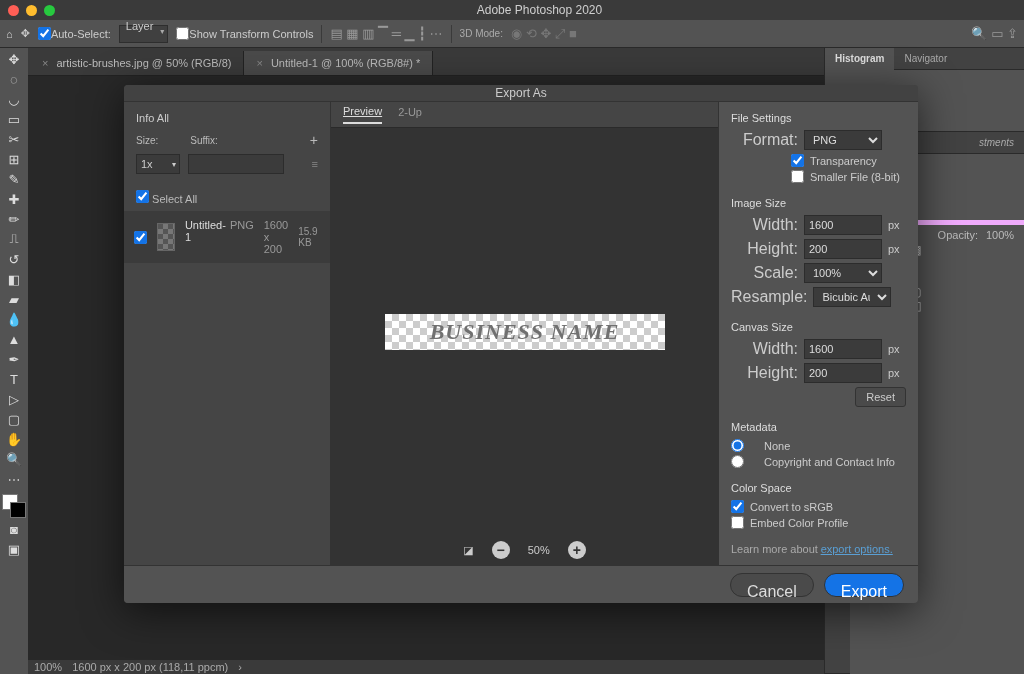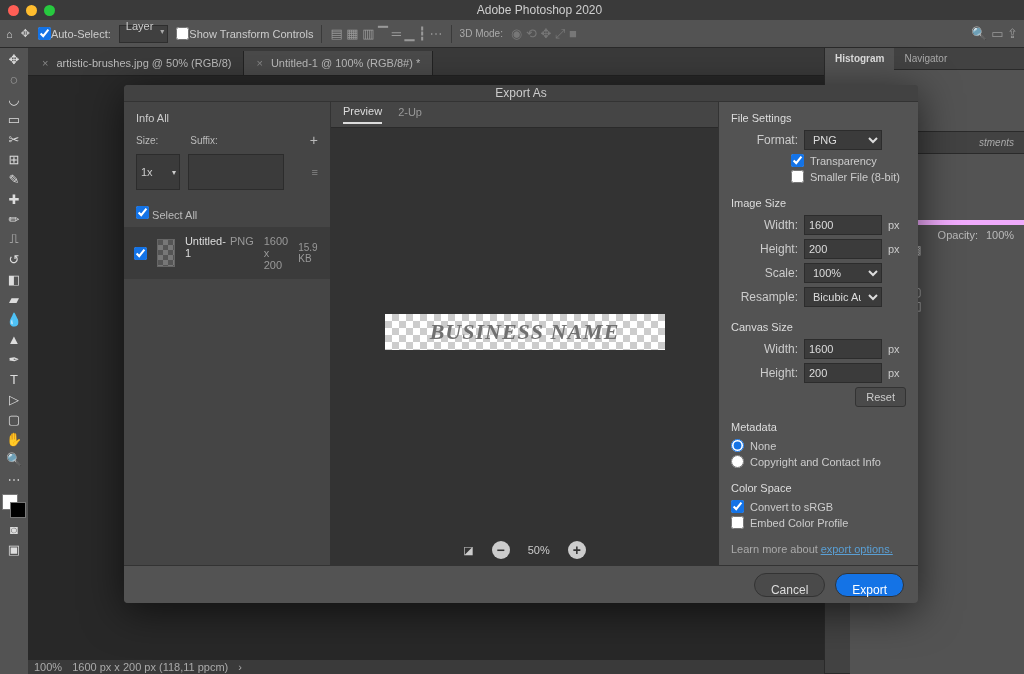--- a/index.html
+++ b/index.html
@@ -45,57 +45,57 @@
 .dialog { position:absolute; left:124px; top:85px; width:794px; height:518px; background:#454545; border-radius:4px; box-shadow:0 8px 40px rgba(0,0,0,.6); display:flex; flex-direction:column; overflow:hidden;}
 .dialog-title { height:20px; background:#424242; display:flex; align-items:center; position:relative; border-bottom:1px solid #333;}
 .dialog-title .dot { width:11px; height:11px; border-radius:50%; margin-left:8px;}
 .dialog-title .txt{ position:absolute; left:0; right:0; text-align:center; color:#ccc; font-size:12px;}
 .dialog-body { flex:1; display:flex; }
 
 .d-left { width:207px; background:#454545; border-right:1px solid #333; padding:10px 12px; color:#bbb;}
 .d-left h4{ font-size:11px; font-weight:normal; color:#ccc; margin-bottom:8px;}
 .d-left .row{ display:flex; align-items:center; gap:8px; margin-bottom:6px;}
 .d-left .lbl{ font-size:10px; color:#bbb;}
-.d-left .sel, .d-left input[type=text]{ background:#3b3b3b; border:1px solid #2c2c2c; color:#ccc; height:36px; padding:0 4px; font-size:11px;}
+.d-left .sel, .d-left input[type=text]{ background:#3b3b3b; border:1px solid #2c2c2c; color:#ccc; height:20px; padding:0 4px; font-size:11px;}
 .d-left .plus{ margin-left:auto; color:#bbb; font-size:14px;}
 .d-left .sect{ margin-top:16px;}
 .asset-list{ margin:6px -12px 0; }
 .asset-item{ background:#3b3b3b; padding:8px 10px; display:flex; align-items:center; gap:10px;}
 .asset-item .chk{ }
 .asset-item .thumb{ width:28px; height:28px; background:repeating-conic-gradient(#777 0 25%, #555 0 50%) 0 0/10px 10px; border:1px solid #666;}
 .asset-item .info{ flex:1; display:flex; flex-direction:row; gap:4px;}
 .asset-item .info .name{ color:#ddd; font-size:11px;}
 .asset-item .info .meta{ color:#999; font-size:10px; display:flex; gap:10px;}
 .asset-item .size{ color:#999; font-size:10px;}
 
 .d-center{ flex:1; background:#333; display:flex; flex-direction:column;}
 .d-center .tabs{ height:26px; display:flex; align-items:center; gap:16px; padding:0 12px; border-bottom:1px solid #2a2a2a; background:#454545;}
 .d-center .tabs span{ color:#999; font-size:11px; padding-bottom:5px;}
-.d-center .tabs span.active{ color:#ddd; border-bottom:2px solid #ddd;}
+.d-center .tabs span.active{ color:#ddd; border-bottom:2px solid #ddd;text-decoration:underline;}
 .d-center .canvas{ flex:1; display:flex; align-items:center; justify-content:center;}
 .art { width:280px; height:36px; background:repeating-conic-gradient(#ccc 0 25%, #fff 0 50%) 0 0/14px 14px; display:flex; align-items:center; justify-content:center;}
 .art span{ font-family:Georgia,"Times New Roman",serif; font-size:22px; letter-spacing:1px; color:#707070; font-style:italic; font-weight:bold;}
 .d-center .zoom{ height:30px; display:flex; align-items:center; justify-content:center; gap:18px; color:#ccc; font-size:12px;}
 .zoom .circ{ width:18px; height:18px; border-radius:50%; background:#ccc; color:#333; display:flex; align-items:center; justify-content:center; font-weight:bold; font-size:14px;}
 
 .d-right{ width:200px; background:#535353; padding:10px 12px; color:#ccc; border-left:1px solid #333; overflow-y:auto;}
 .d-right .grp{ margin-bottom:14px;}
 .d-right h4{ font-size:11px; color:#ddd; font-weight:normal; margin-bottom:6px;}
 .d-right .frow{ display:flex; align-items:center; justify-content:flex-end; gap:6px; margin-bottom:4px;}
-.d-right .frow label{ font-size:12px; color:#ccc; text-align:right;}
+.d-right .frow label{ font-size:16px; color:#ccc; text-align:right;}
 .d-right select,.d-right input[type=text]{ background:#3b3b3b; border:1px solid #2c2c2c; color:#ddd; height:20px; width:78px; font-size:11px; padding:0 4px;}
 .d-right .unit{ width:18px; color:#ccc; font-size:11px;}
 .d-right .chkrow{ display:flex; align-items:center; gap:6px; margin:3px 0 0 0; font-size:11px;}
 .d-right .chkrow.indent{ padding-left:60px;}
 .d-right .reset{ text-align:right;}
 .d-right .reset button{ background:#4a4a4a; border:1px solid #333; color:#ccc; padding:3px 10px; border-radius:3px; font-size:11px;}
-.d-right .radio{ display:flex; align-items:center; gap:6px; margin:3px 0;}
+.d-right .radio{ display:flex; align-items:center; gap:20px; margin:3px 0;}
 .d-right .link{ color:#5a9fd4; text-decoration:underline;}
 .dialog-buttons{ height:44px; border-top:1px solid #333; display:flex; align-items:center; justify-content:flex-end; gap:10px; padding:0 14px; background:#535353;}
-.dialog-buttons button{ height:24px; padding:9px 16px; border-radius:12px; border:1px solid #333; font-size:12px; cursor:pointer;}
+.dialog-buttons button{ height:24px; padding:9px 16px; border-radius:12px; border:1px solid #333; font-size:16px; cursor:pointer;}
 .btn-cancel{ background:#4a4a4a; color:#ddd;}
 .btn-export{ background:#1473e6; color:#fff; border-color:#1473e6;}
 input[type=checkbox],input[type=radio]{ accent-color:#1473e6;}
 .small{ font-size:10px; color:#aaa;}
 </style>
 </head>
 <body>
 
 <div class="mac-title">
   <div class="dots">

